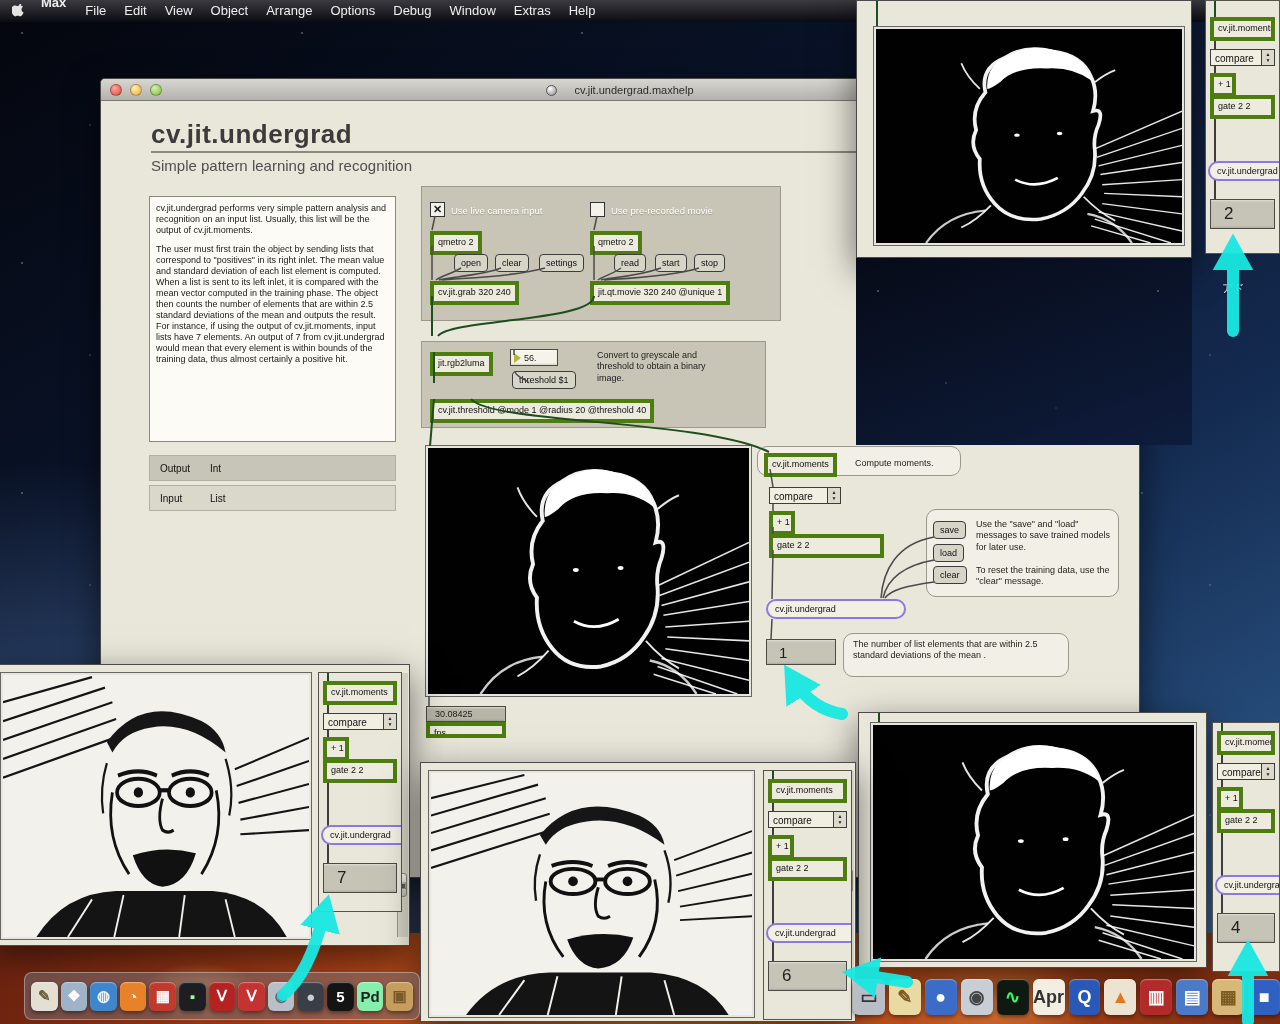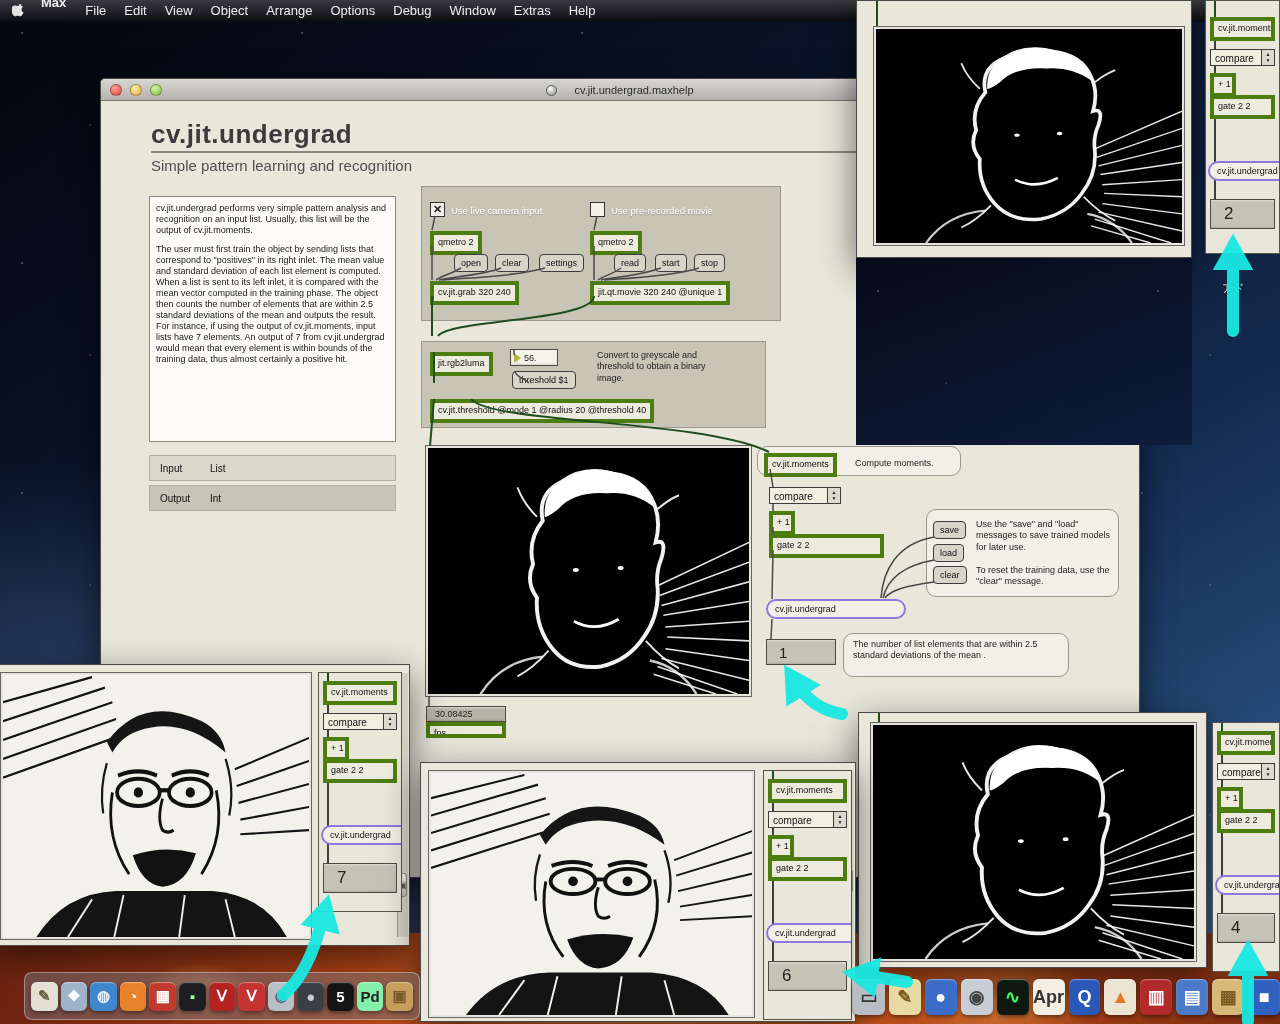--- a/index.html
+++ b/index.html
@@ -248,27 +248,27 @@
   <div class="heading" style="left:50px;top:40px">cv.jit.undergrad</div>
   <div class="rule" style="left:50px;top:72px;width:706px"></div>
   <div class="subtitle" style="left:50px;top:78px">Simple pattern learning and recognition</div>
 
   <div class="desc-box" style="left:48px;top:117px;width:247px;height:246px">
     <p>cv.jit.undergrad performs very simple pattern analysis and recognition on an input list. Usually, this list will be the output of cv.jit.moments.</p>
     <p>The user must first train the object by sending lists that correspond to "positives" in its right inlet. The mean value and standard deviation of each list element is computed. When a list is sent to its left inlet, it is compared with the mean vector computed in the training phase. The object then counts the number of elements that are within 2.5 standard deviations of the mean and outputs the result. For instance, if using the output of cv.jit.moments, input lists have 7 elements. An output of 7 from cv.jit.undergrad would mean that every element is within bounds of the training data, thus almost certainly a positive hit.</p>
   </div>
 
   <div class="io-table" style="left:48px;top:376px;width:247px">
+    <div class="io-row r2">
+      <span class="io-label">Output</span>
+      <span>Int</span>
+    </div>
     <div class="io-row r1">
       <span class="io-label">Input</span>
       <span>List</span>
-    </div>
-    <div class="io-row r2">
-      <span class="io-label">Output</span>
-      <span>Int</span>
     </div>
   </div>
 
   <div class="panel" style="left:320px;top:107px;width:360px;height:135px">
     <div class="checkbox checked" style="left:8px;top:15px"></div>
     <div class="chk-label" style="left:29px;top:18px">Use live camera input</div>
     <div class="checkbox" style="left:168px;top:15px"></div>
     <div class="chk-label" style="left:189px;top:18px">Use pre-recorded movie</div>
     <div class="obj" style="left:8px;top:44px">qmetro 2</div>
     <div class="obj" style="left:168px;top:44px">qmetro 2</div>

